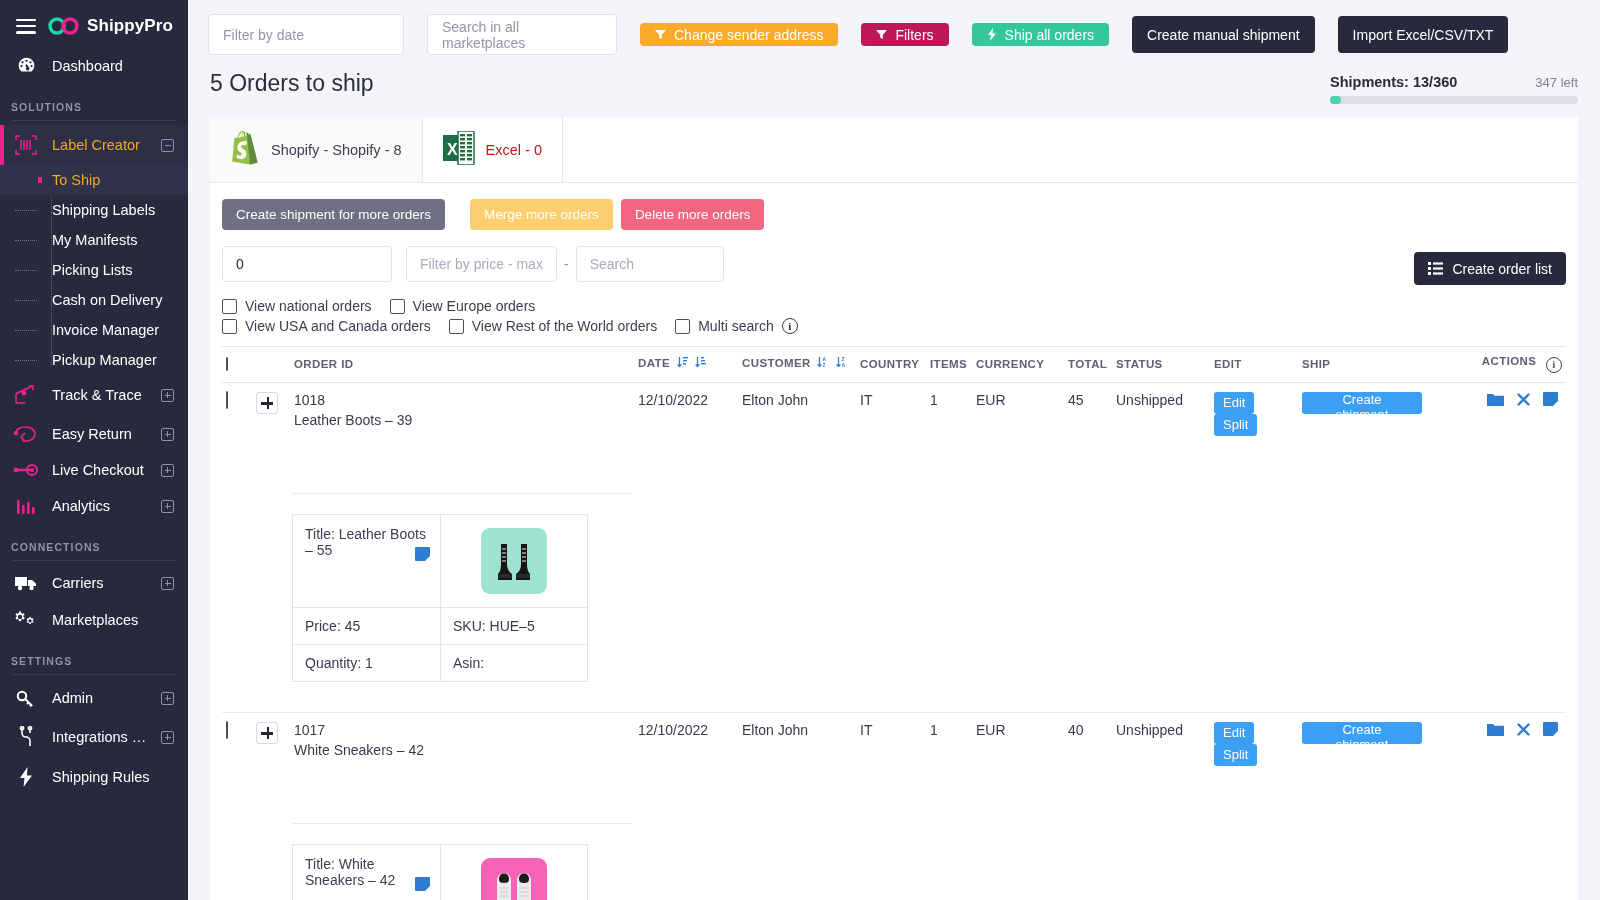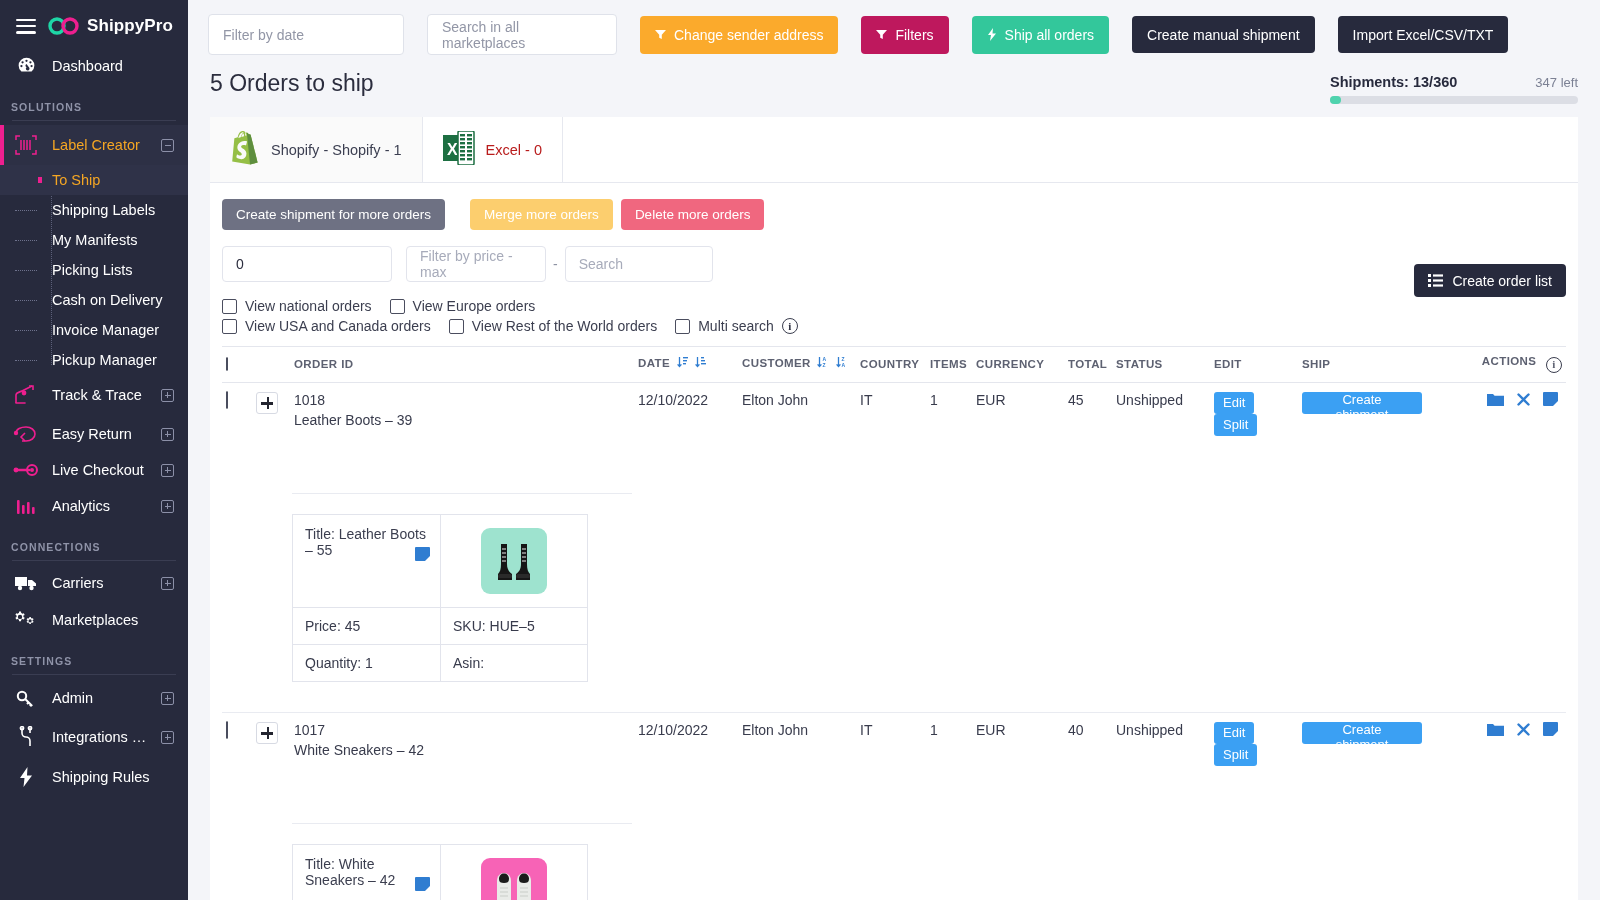--- a/index.html
+++ b/index.html
@@ -63,21 +63,21 @@
   
   .main { flex: 1; height: 900px; overflow: hidden; background: #f4f5f9; position: relative; }
   .topbar { display: flex; align-items: center; gap: 23px; padding: 14px 20px 12px 20px; }
   .tb-input {
     height: 41px; border: 1px solid #dfe2ea; background: #fff; border-radius: 4px;
     display: flex; align-items: center; padding: 0 14px; color: #9296a6; font-size: 14px;
   }
   .tb-input.w1 { width: 196px; }
   .tb-input.w2 { width: 190px; }
   .btn {
-    height: 38px; border: none; border-radius: 4px; color: #fff; font-size: 14px;
+    height: 23px; border: none; border-radius: 4px; color: #fff; font-size: 14px;
     display: inline-flex; align-items: center; justify-content: center; gap: 8px;
     padding: 0 15px; cursor: pointer; font-family: inherit; white-space: nowrap;
   }
   .btn.orange { background: #fbaa2c; }
   .btn.blue { background: #be185d; }
   .btn.green { background: #33c79b; }
   .btn.dark { background: #272a3d; }
   .ico-funnel { display: inline-block; width: 11px; height: 11px; }
   .ico-bolt { display: inline-block; width: 10px; height: 13px; }
 
@@ -422,21 +422,21 @@
 
     <div class="tabs">
       <div class="tab active">
         <span>
           <svg width="30" height="34" viewBox="0 0 30 34">
             <path d="M20.5 3.6c-.2-.1-1.6-.3-1.6-.3S17.4 1.8 17.2 1.7c-.3-.2-.8-.1-1 0 0 0-.3.1-.7.2a5 5 0 00-.4-.9A2.9 2.9 0 0012.7 0c-1.6 0-3.1 1.2-4 3a11 11 0 00-1 3.2l-2.5.8c-.8.2-.8.3-.9 1L2.2 30.4 20 33.4l7.7-1.9S20.7 3.7 20.5 3.6zM14 5.2l-2.7.8c.3-1.1.8-2.2 1.4-2.9.2-.3.5-.6 1-.7.3 1 .3 2 .3 2.8zM12.8 1.3c.3 0 .6 0 .8.2-.4.2-.8.6-1.1 1a8.7 8.7 0 00-1.8 3.8l-2.3.7c.5-2.1 2.2-5.6 4.4-5.7zM11.1 15.8c.1 1.8 5 2.2 5.3 6.5.2 3.4-1.8 5.7-4.7 5.9-3.5.2-5.4-1.9-5.4-1.9l.7-3.1s1.9 1.5 3.5 1.4c1 0 1.3-.9 1.3-1.5-.2-2.4-4.1-2.3-4.4-6.2-.2-3.3 2-6.7 6.9-7 1.9-.1 2.8.4 2.8.4l-1.1 4.1s-1.2-.5-2.6-.4c-2 .1-2.3 1.3-2.3 1.8zM15.3 4.8c0-.8-.1-1.8-.4-2.7.9.2 1.4 1.3 1.6 2.3l-1.2.4z" fill="#95bf46"></path>
             <path d="M20.5 3.6c-.2-.1-1.6-.3-1.6-.3S17.4 1.8 17.2 1.7l-.4-.1L20 33.4l7.7-1.9S20.7 3.7 20.5 3.6z" fill="#5e8e3e"></path>
             <path d="M12.9 9.7l-1.1 4.1s-1.2-.5-2.6-.4c-2 .1-2.3 1.3-2.3 1.8.1 1.8 5 2.2 5.3 6.5.2 3.4-1.8 5.7-4.7 5.9L16.8 26V9.9c-1.2-.3-2.3-.3-3.9-.2z" fill="#fff" opacity="0"></path>
           </svg>
         </span>
-        <span class="tab-label">Shopify - Shopify - 1</span>
+        <span class="tab-label">Shopify - Shopify - 8</span>
       </div>
       <div class="tab excel">
         <span>
           <svg width="32" height="34" viewBox="0 0 32 34">
             <rect x="0" y="4" width="18" height="26" fill="#1d6f42"></rect>
             <text x="4" y="24" font-family="Liberation Sans, sans-serif" font-size="16" font-weight="bold" fill="#fff">X</text>
             <rect x="15" y="0" width="16" height="34" rx="1.5" fill="#fff" stroke="#1d6f42" stroke-width="1.5"></rect>
             <g fill="#1d6f42">
               <rect x="17" y="3" width="5" height="2.4"></rect>
                 <rect x="24" y="3" width="5" height="2.4"></rect>
@@ -462,38 +462,38 @@
 
     <div class="panel">
 
       <div class="op-row">
         <button class="op-btn gray">Create shipment for more orders</button>
         <button class="op-btn yellow">Merge more orders</button>
         <button class="op-btn red">Delete more orders</button>
       </div>
 
       <div style="position:relative">
-        <div style="position:absolute; right:0; top:22px; display:flex; gap:8px;">
+        <div style="position:absolute; right:0; top:10px; display:flex; gap:8px;">
           <button class="op-dark">
             <svg width="15" height="13" viewBox="0 0 15 13" fill="#fff">
               <rect x="0" y="0" width="3" height="3"></rect>
                 <rect x="5" y="0.4" width="10" height="2.2"></rect>
               <rect x="0" y="5" width="3" height="3"></rect>
                 <rect x="5" y="5.4" width="10" height="2.2"></rect>
               <rect x="0" y="10" width="3" height="3"></rect>
                 <rect x="5" y="10.4" width="10" height="2.2"></rect>
             </svg>
             <span>Create order list</span>
           </button>
         </div>
 
         <div class="filter-row">
           <div class="f-input val">0</div>
           <div style="width:14px"></div>
-          <div class="f-input ph" style="width:140px">Filter by price - max</div>
+          <div class="f-input ph" style="width:151px">Filter by price - max</div>
           <span class="dash">-</span>
           <div class="f-input ph" style="width:148px">Search</div>
         </div>
 
         <div class="checks">
           <div class="check-line">
             <label class="check-item">
               <span class="cbox"></span>
               <span>View national orders</span>
             </label>

